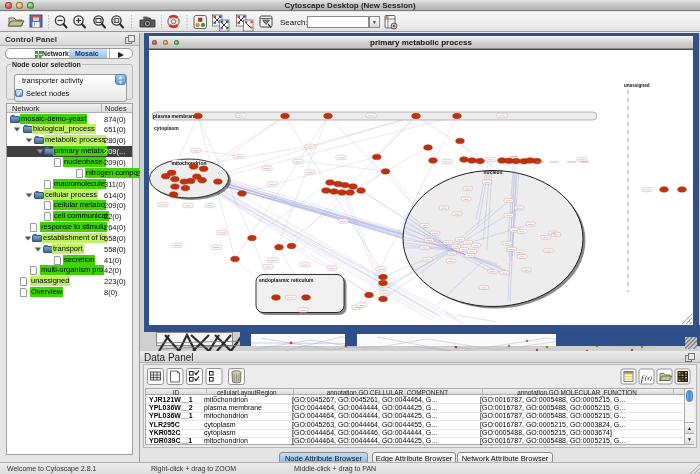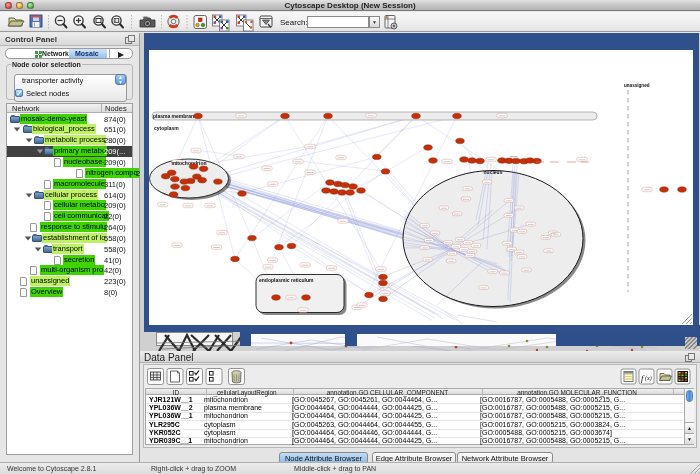--- a/index.html
+++ b/index.html
@@ -317,20 +317,26 @@
           <div class="doc" style="left:13.4px;"></div>
           <span class="tlab gl" style="left:23px;">Overview</span>
           <span class="cnt" style="">8(0)</span>
         </div>
 </div>
   </div>
 </div>
 
 <div class="abs" id="desk">
   <div id="frame">
+    <div id="ftitle">
+      <div class="t">primary metabolic process</div>
+      <div class="abs tl" style="left:3px; top:4px; width:5px; height:5px; background:radial-gradient(circle at 35% 30%,#ff9d96,#e8473c 60%,#b93228);"></div>
+      <div class="abs tl" style="left:13.5px; top:4px; width:5px; height:5px; background:radial-gradient(circle at 35% 30%,#ffe2a0,#f0ad38 60%,#c98c22);"></div>
+      <div class="abs tl" style="left:24.5px; top:4px; width:5px; height:5px; background:radial-gradient(circle at 35% 30%,#b7f2a8,#53bd40 60%,#3a932c);"></div>
+    </div>
     <div id="fcanvas">
         <svg width="544" height="274" viewBox="2 0 544 274" style="position:absolute;left:0;top:0;">
 <g stroke="#8e96dc" stroke-width="0.5" fill="none">
 <line x1="63.1" y1="132.2" x2="304.6" y2="201.5" stroke-opacity="0.5"></line>
 <line x1="62.2" y1="126.8" x2="297.1" y2="195.3" stroke-opacity="0.5"></line>
 <line x1="68.8" y1="125.6" x2="302.4" y2="195.1" stroke-opacity="0.5"></line>
 <line x1="63.5" y1="129.2" x2="306.7" y2="199.1" stroke-opacity="0.5"></line>
 <line x1="60.2" y1="127.3" x2="297.1" y2="201.7" stroke-opacity="0.5"></line>
 <line x1="69.7" y1="133.7" x2="306.6" y2="200.4" stroke-opacity="0.5"></line>
 <line x1="71.4" y1="133.5" x2="298.6" y2="201.5" stroke-opacity="0.5"></line>

